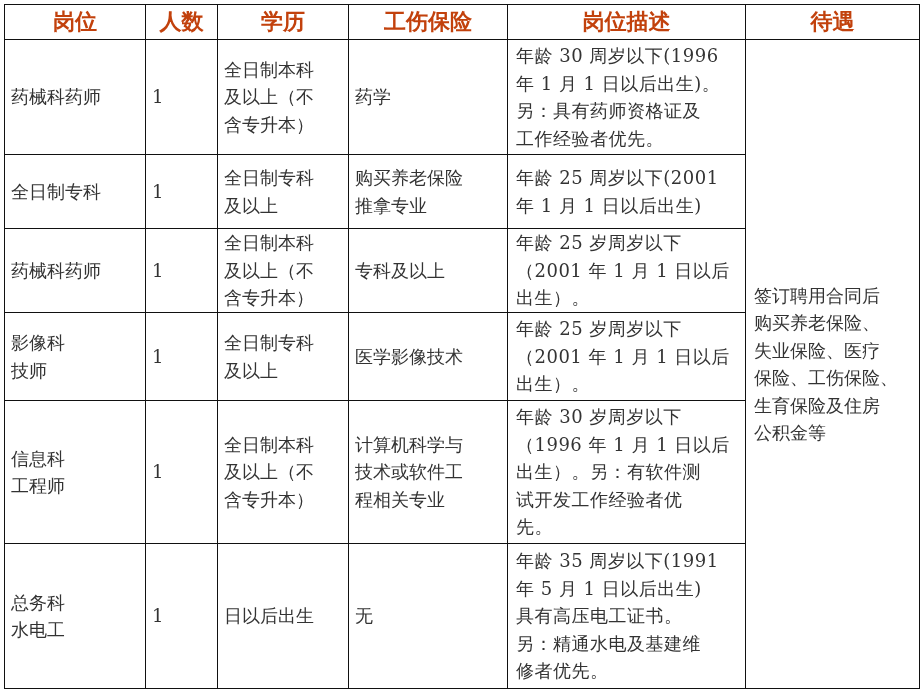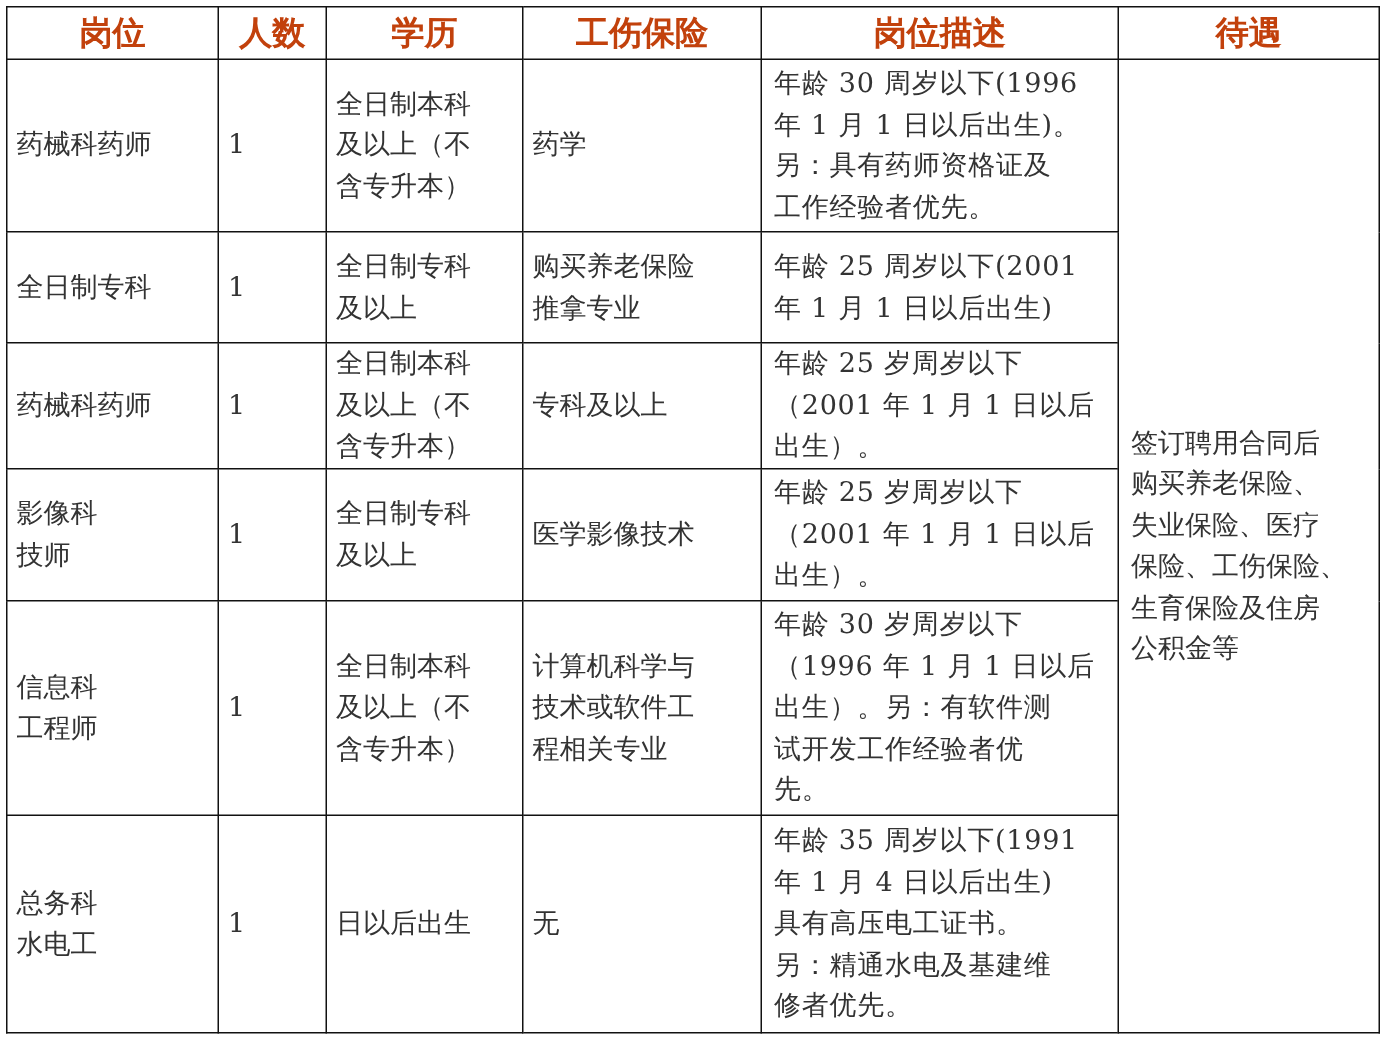--- a/index.html
+++ b/index.html
@@ -103,19 +103,19 @@
 试开发工作经验者优
 先。</td>
     </tr>
     <tr style="height:145px">
       <td class="c pre">总务科
 水电工</td>
       <td class="c">1</td>
       <td class="c pre">日以后出生</td>
       <td class="c pre">无</td>
       <td class="l pre desc">年龄 35 周岁以下(1991
-年 1 月 4 日以后出生)
+年 5 月 1 日以后出生)
 具有高压电工证书。
 另：精通水电及基建维
 修者优先。</td>
     </tr>
   </tbody>
 </table>
 
 </body></html>

